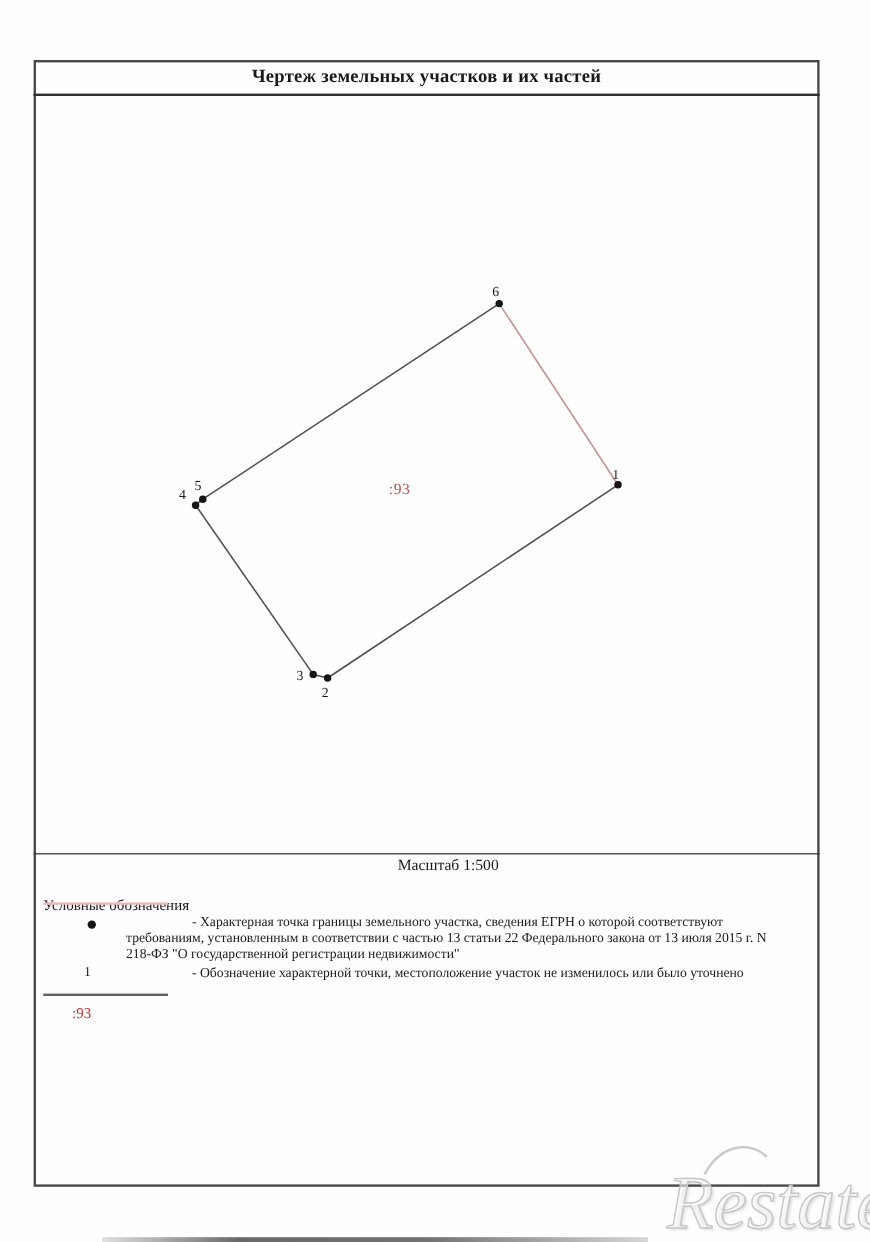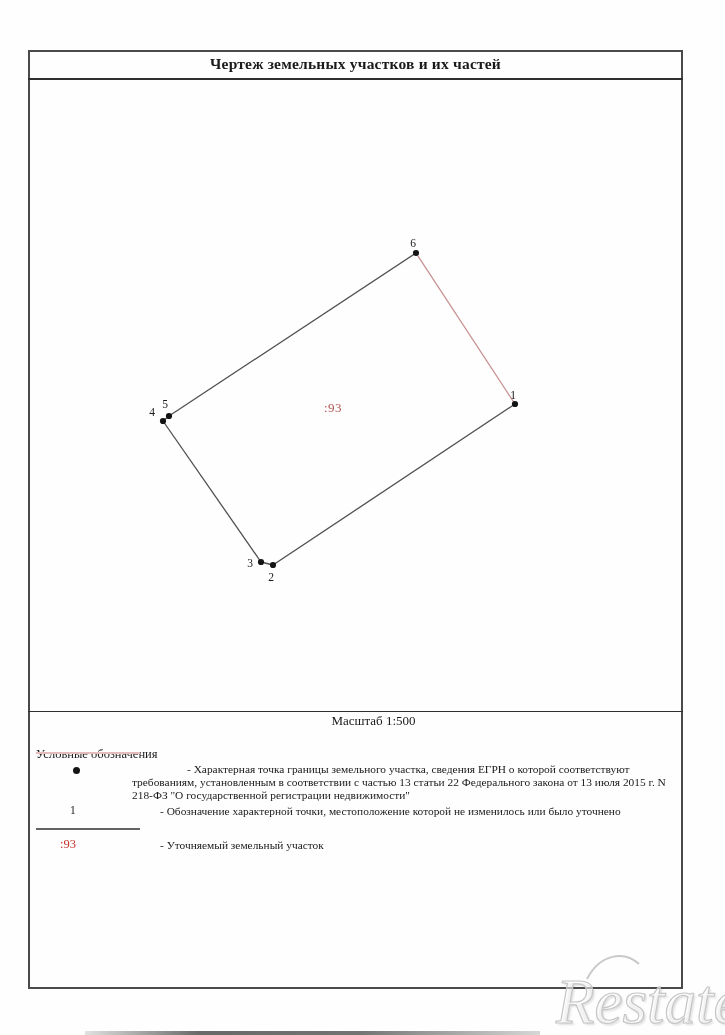--- a/index.html
+++ b/index.html
@@ -29,21 +29,21 @@
   }
   .scale-label {
     position:absolute; left:28px; top:713px; width:655px;
     text-align:center; font-size:13px; z-index:2;padding-left:36px;
   }
   .legend-title {
     position:absolute; left:36px; top:730px; font-size:12.5px; z-index:2;margin-top:17px;
   }
   .lt { position:absolute; font-size:11.4px; line-height:13.2px; z-index:2; }
   .lt-1 { left:160px; top:746px; width:520px; }
-  .lt-2 { left:105px; top:763px; width:556px; text-indent:55px;margin-left:27px; }
+  .lt-2 { left:105px; top:763px; width:556px; text-indent:55px; }
   .lt-3 { left:160px; top:805px; width:520px; }
   .lt-4 { left:160px; top:820px; width:525px; }
   .lt-5 { left:160px; top:839px; width:520px; }
 
   .sw-line { position:absolute; left:36px; width:104px; height:2px; z-index:2; }
   .sw-red { top:752px; }
   .sw-black { top:828px; }
   .sym-dot {
     position:absolute; left:73px; top:767px; width:7px; height:7px;
     border-radius:50%; background:#131313; z-index:2;
@@ -109,26 +109,25 @@
   <div class="scale-label">Масштаб 1:500</div>
 
   <div class="legend-title">Условные обозначения</div>
 
   <div class="sw-line sw-red" style="background: rgb(228, 188, 188);"></div>
 
   <div class="sym-dot" style="background: rgb(20, 20, 20);"></div>
   <div class="lt lt-2">- Характерная точка границы  земельного участка, сведения ЕГРН о которой соответствуют требованиям, установленным в соответствии с частью 13 статьи 22 Федерального закона от 13 июля 2015 г. N 218-ФЗ "О государственной регистрации недвижимости"</div>
 
   <div class="sym-num">1</div>
-  <div class="lt lt-3">- Обозначение характерной точки, местоположение которой не изменилось или было уточнено</div>
+  <div class="lt lt-3">- Обозначение характерной точки, местоположение участок не изменилось или было уточнено</div>
 
   <div class="sw-line sw-black" style="background: rgb(99, 99, 99);"></div>
 
   <div class="sym-parcel" style="color: rgb(198, 47, 42);">:93</div>
-  <div class="lt lt-5">- Уточняемый земельный участок</div>
 
   <svg class="watermark-swoosh" width="58" height="34">
     <path d="M3,31 C16,6 40,2 55,16" fill="none" stroke="#c9c9c9" stroke-width="2"></path>
   </svg>
   <div class="watermark">Restate</div>
 
   <div class="scan-bar"></div>
 
 </div>
 

